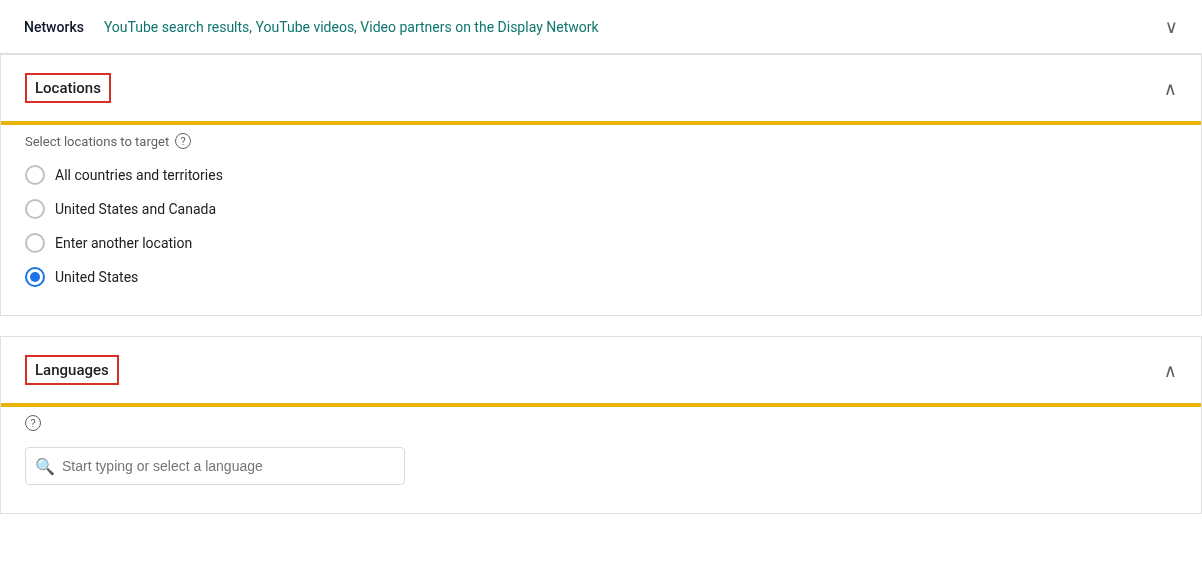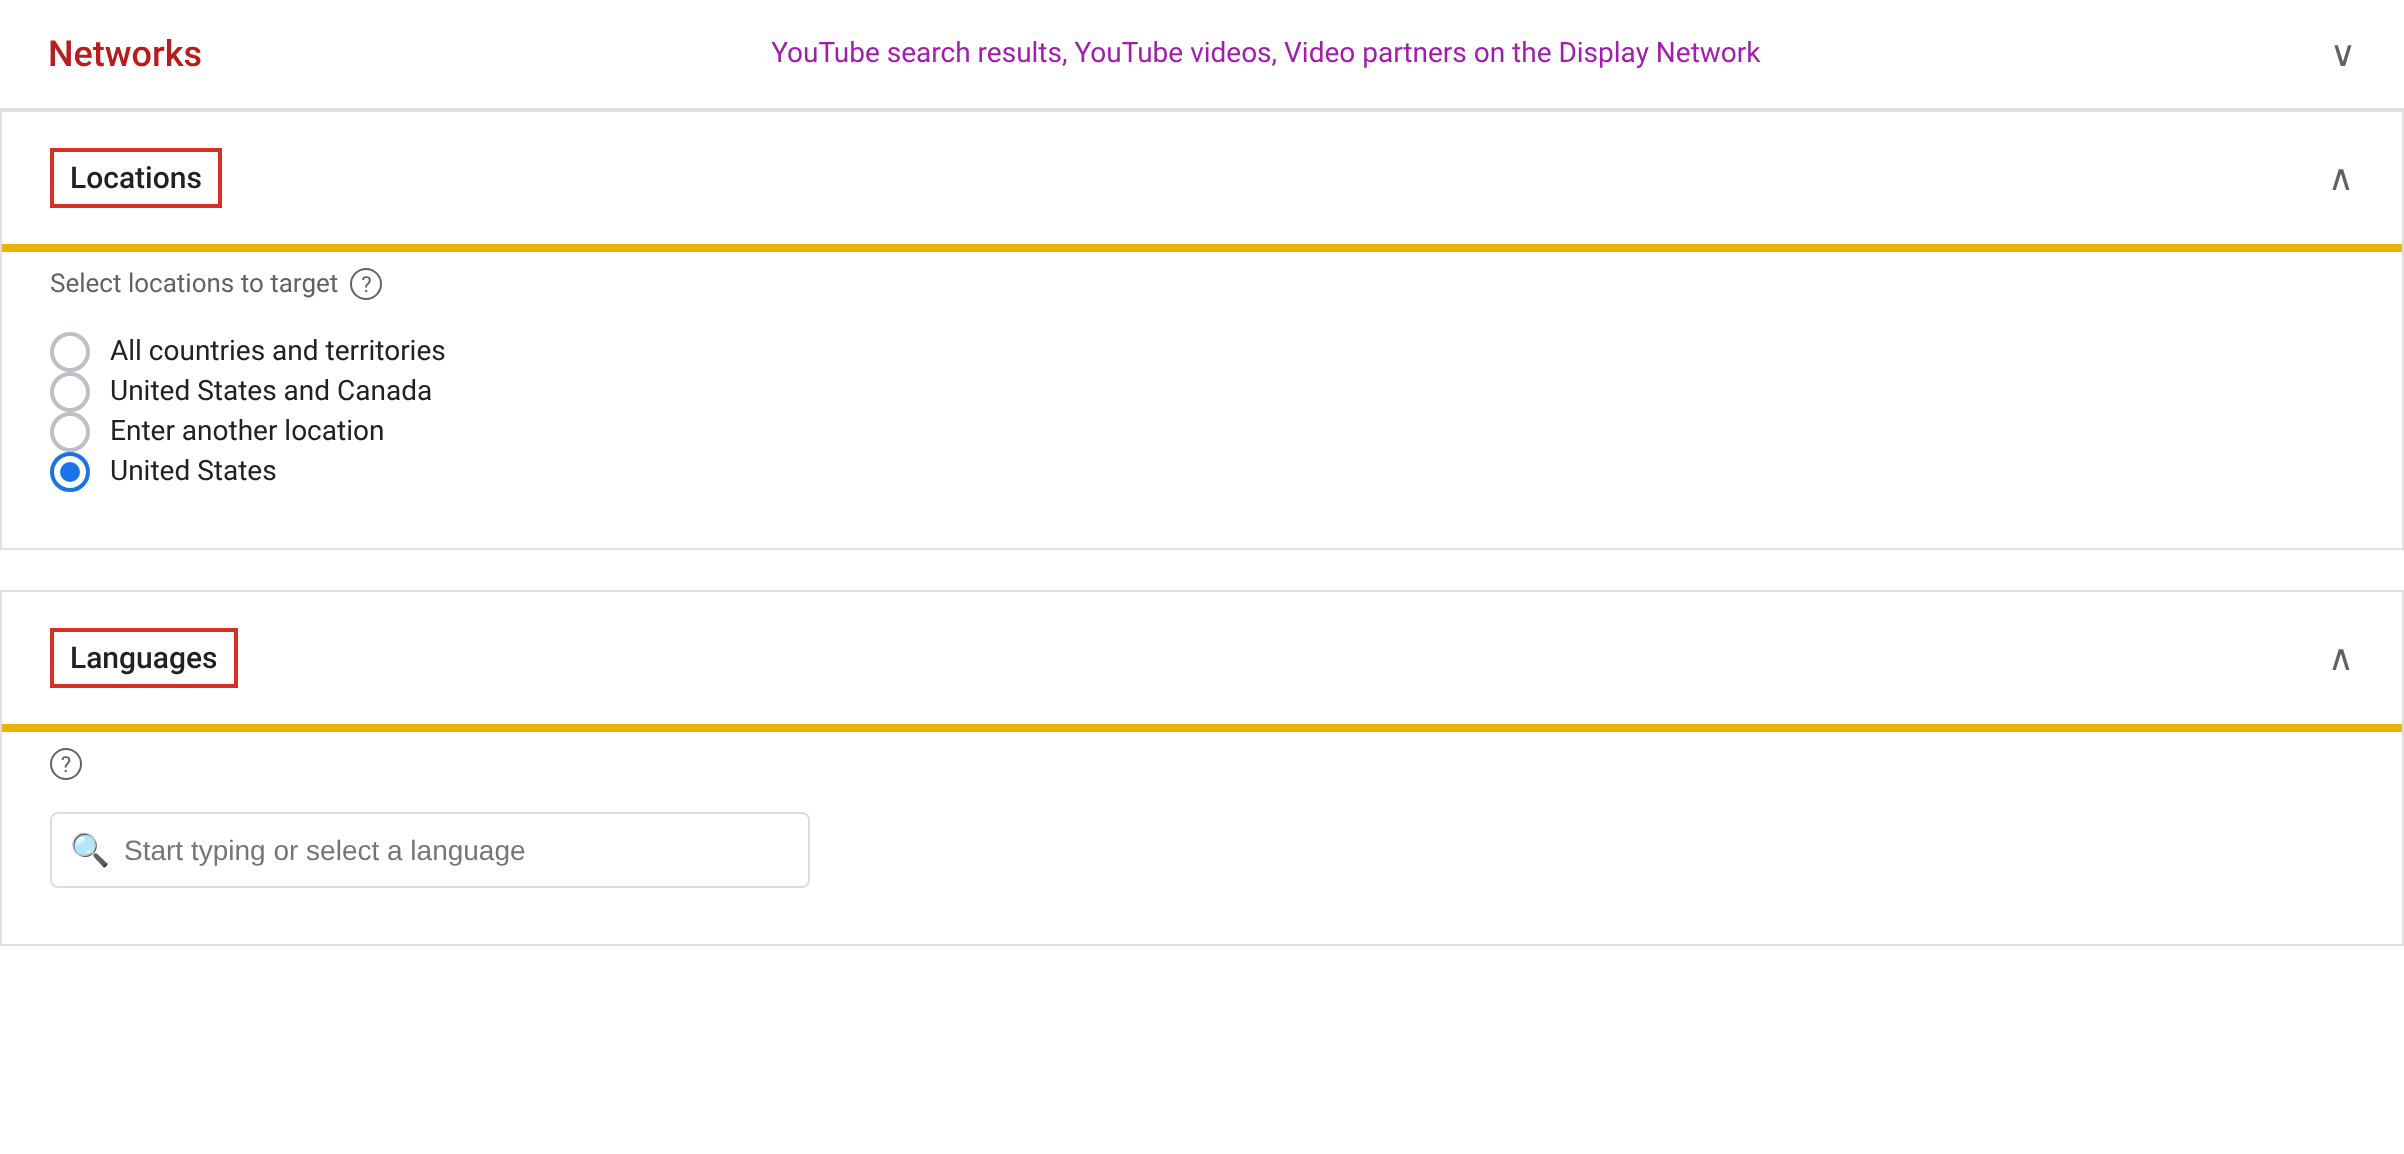--- a/index.html
+++ b/index.html
@@ -69,21 +69,21 @@
       border: 1.5px solid #5f6368;
       font-size: 11px;
       color: #5f6368;
       cursor: pointer;
       flex-shrink: 0;
     }
 
     .radio-group {
       display: flex;
       flex-direction: column;
-      gap: 0;
+      gap: 14px;
     }
 
     .radio-option {
       display: flex;
       align-items: center;
       gap: 10px;
       cursor: pointer;
     }
 
     .radio-circle {
@@ -144,30 +144,29 @@
     .networks-section {
       display: flex;
       align-items: center;
       justify-content: space-between;
       padding: 16px 24px;
       border-bottom: 1px solid #e0e0e0;
       background: #fff;
     }
 
     .networks-title {
-      font-size: 18px;
+      font-size: 14px;
       font-weight: 500;
-      color: #b91c1c;
+      color: #0f172a;
     }
 
     .networks-value {
       font-size: 14px;
-      color: #a21caf;
+      color: #0f766e;
       flex: 1;
-      text-align: center;
       padding: 0 20px;
     }
   </style>
 </head>
 <body>
 
 <div class="networks-section">
   <span class="networks-title">Networks</span>
   <span class="networks-value">YouTube search results, YouTube videos, Video partners on the Display Network</span>
   <span class="chevron">∨</span>

